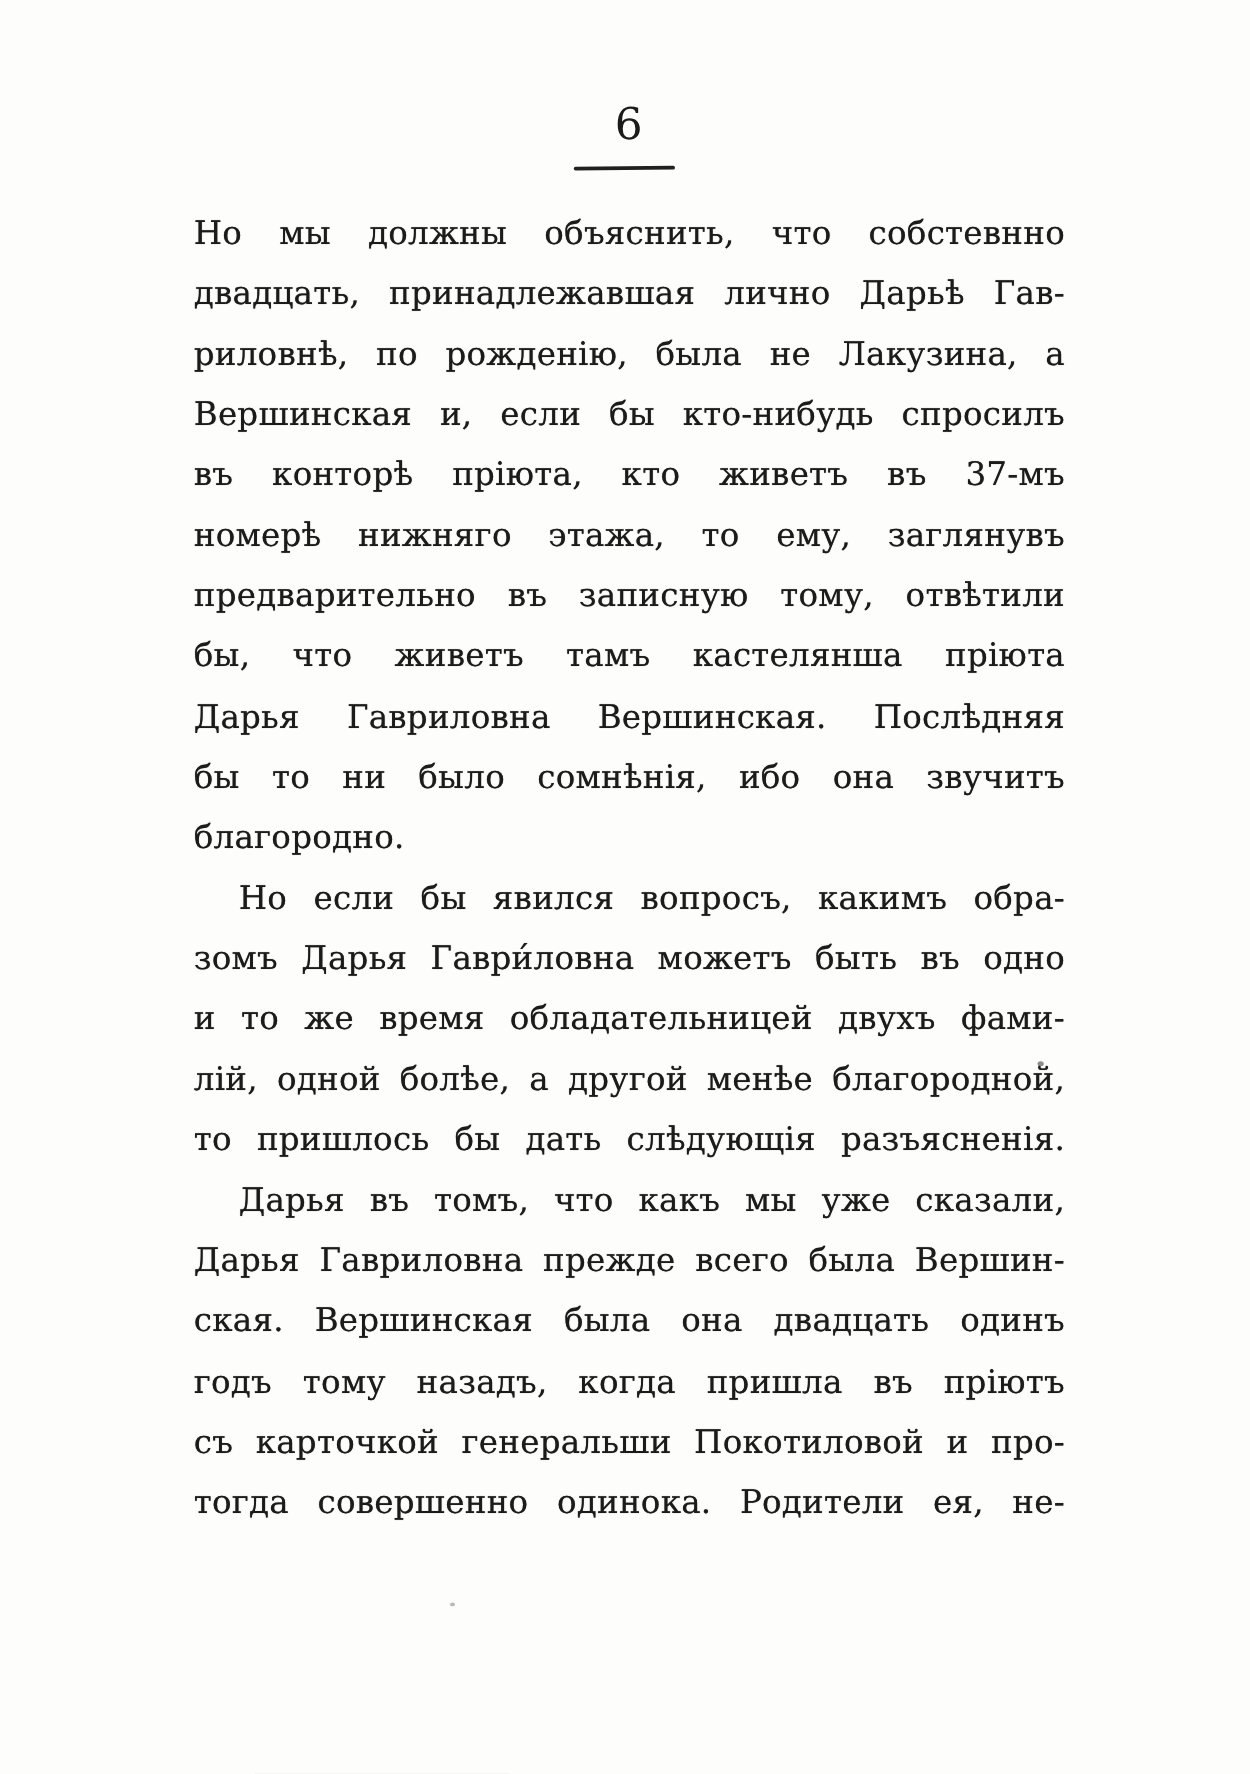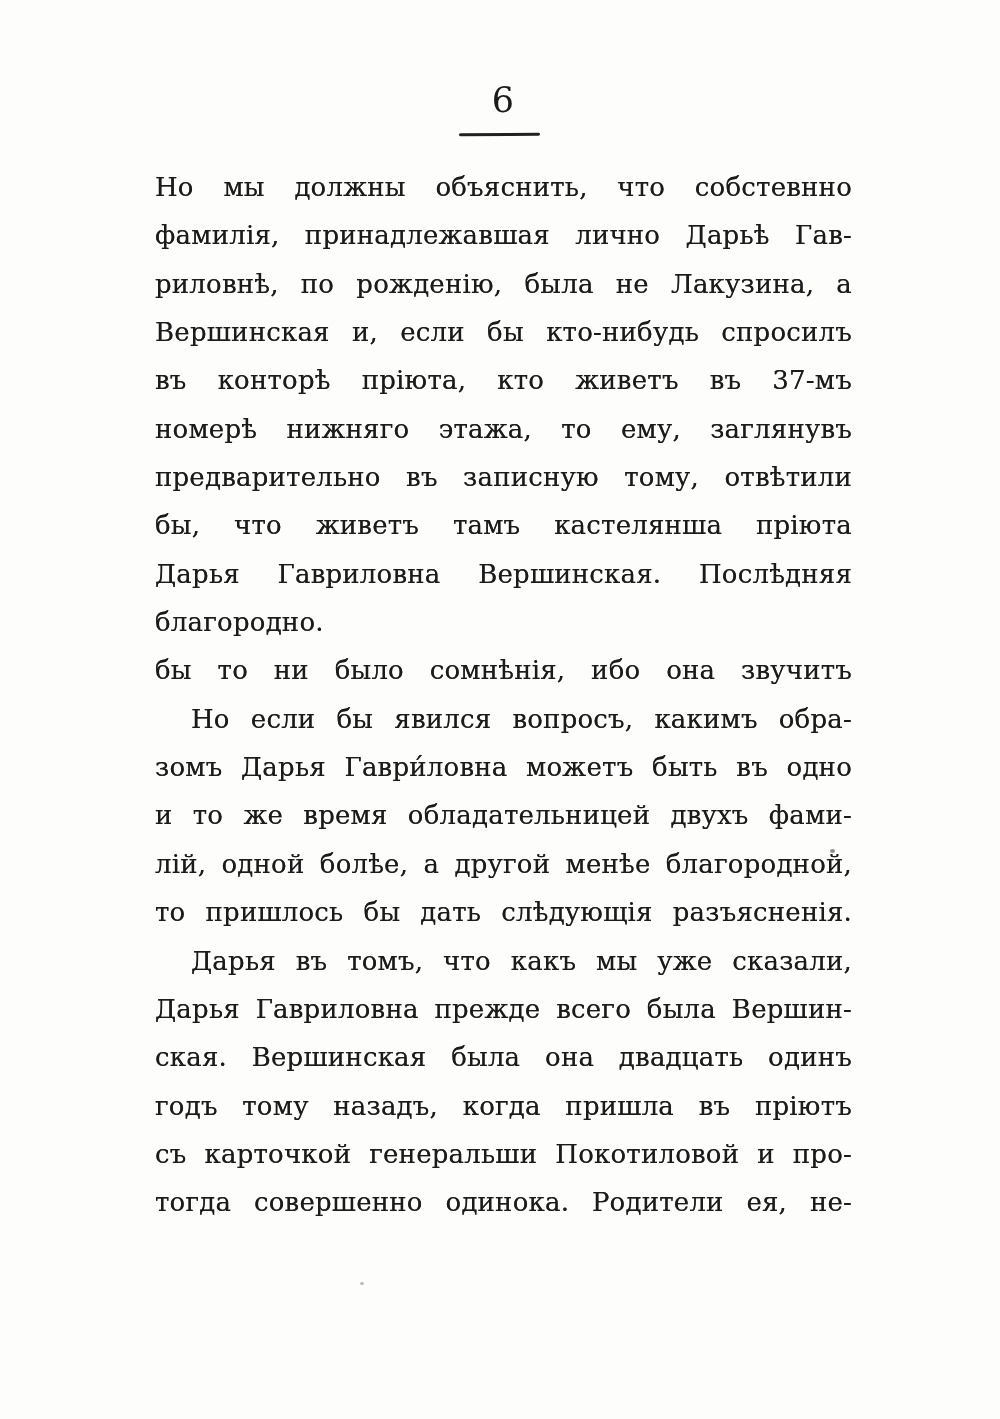--- a/index.html
+++ b/index.html
@@ -67,30 +67,30 @@
   .speck-2 { left: 360px; top: 1282px; width: 4px; height: 3px; opacity: 0.6; }
 </style>
 </head>
 <body>
 
 <div class="page">
   <div class="page-number">6</div>
   <div class="page-number-rule"></div>
   <div class="text-block" id="text-block">
       <div class="line">Но мы должны объяснить, что собстевнно</div>
-      <div class="line">фамилія, принадлежавшая лично Дарьѣ Гав-</div>
+      <div class="line">двадцать, принадлежавшая лично Дарьѣ Гав-</div>
       <div class="line">риловнѣ, по рожденію, была не Лакузина, а</div>
       <div class="line">Вершинская и, если бы кто-нибудь спросилъ</div>
       <div class="line">въ конторѣ пріюта, кто живетъ въ 37-мъ</div>
       <div class="line">номерѣ нижняго этажа, то ему, заглянувъ</div>
       <div class="line">предварительно въ записную тому, отвѣтили</div>
       <div class="line">бы, что живетъ тамъ кастелянша пріюта</div>
       <div class="line">Дарья Гавриловна Вершинская. Послѣдняя</div>
+      <div class="line">бы то ни было сомнѣнія, ибо она звучитъ</div>
       <div class="line no-justify">благородно.</div>
-      <div class="line">бы то ни было сомнѣнія, ибо она звучитъ</div>
       <div class="line indent">Но если бы явился вопросъ, какимъ обра-</div>
       <div class="line">зомъ Дарья Гаври́ловна можетъ быть въ одно</div>
       <div class="line">и то же время обладательницей двухъ фами-</div>
       <div class="line">лій, одной болѣе, а другой менѣе благородной,</div>
       <div class="line">то пришлось бы дать слѣдующія разъясненія.</div>
       <div class="line indent">Дарья въ томъ, что какъ мы уже сказали,</div>
       <div class="line">Дарья Гавриловна прежде всего была Вершин-</div>
       <div class="line">ская. Вершинская была она двадцать одинъ</div>
       <div class="line">годъ тому назадъ, когда пришла въ пріютъ</div>
       <div class="line">съ карточкой генеральши Покотиловой и про-</div>

